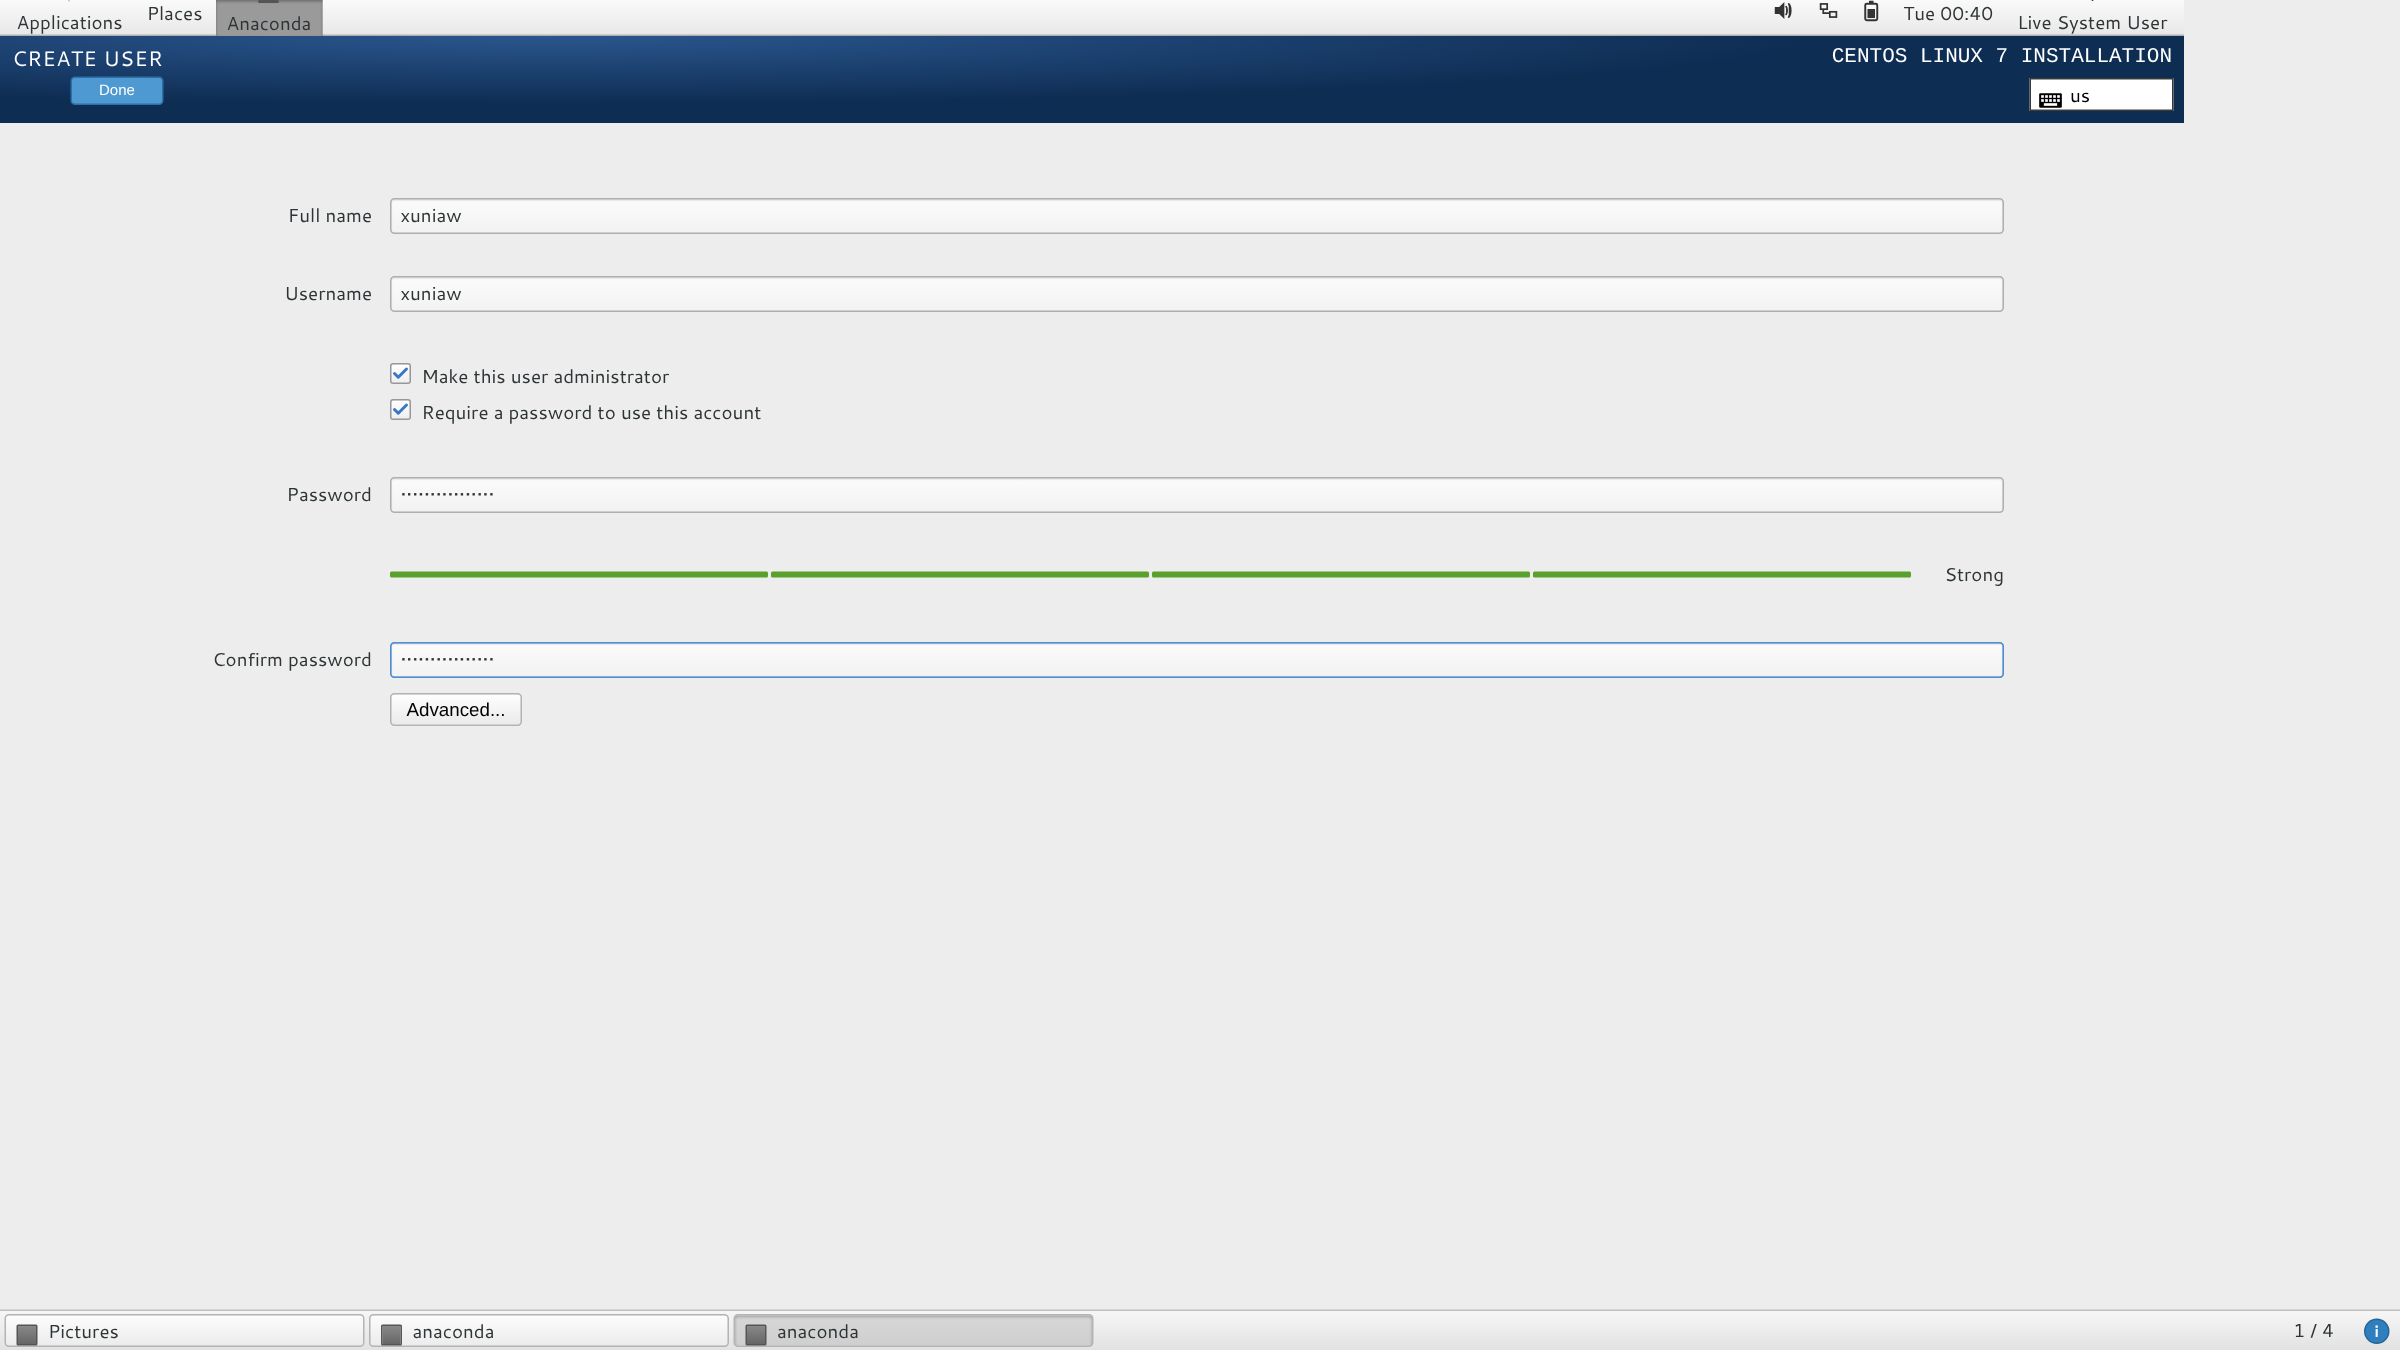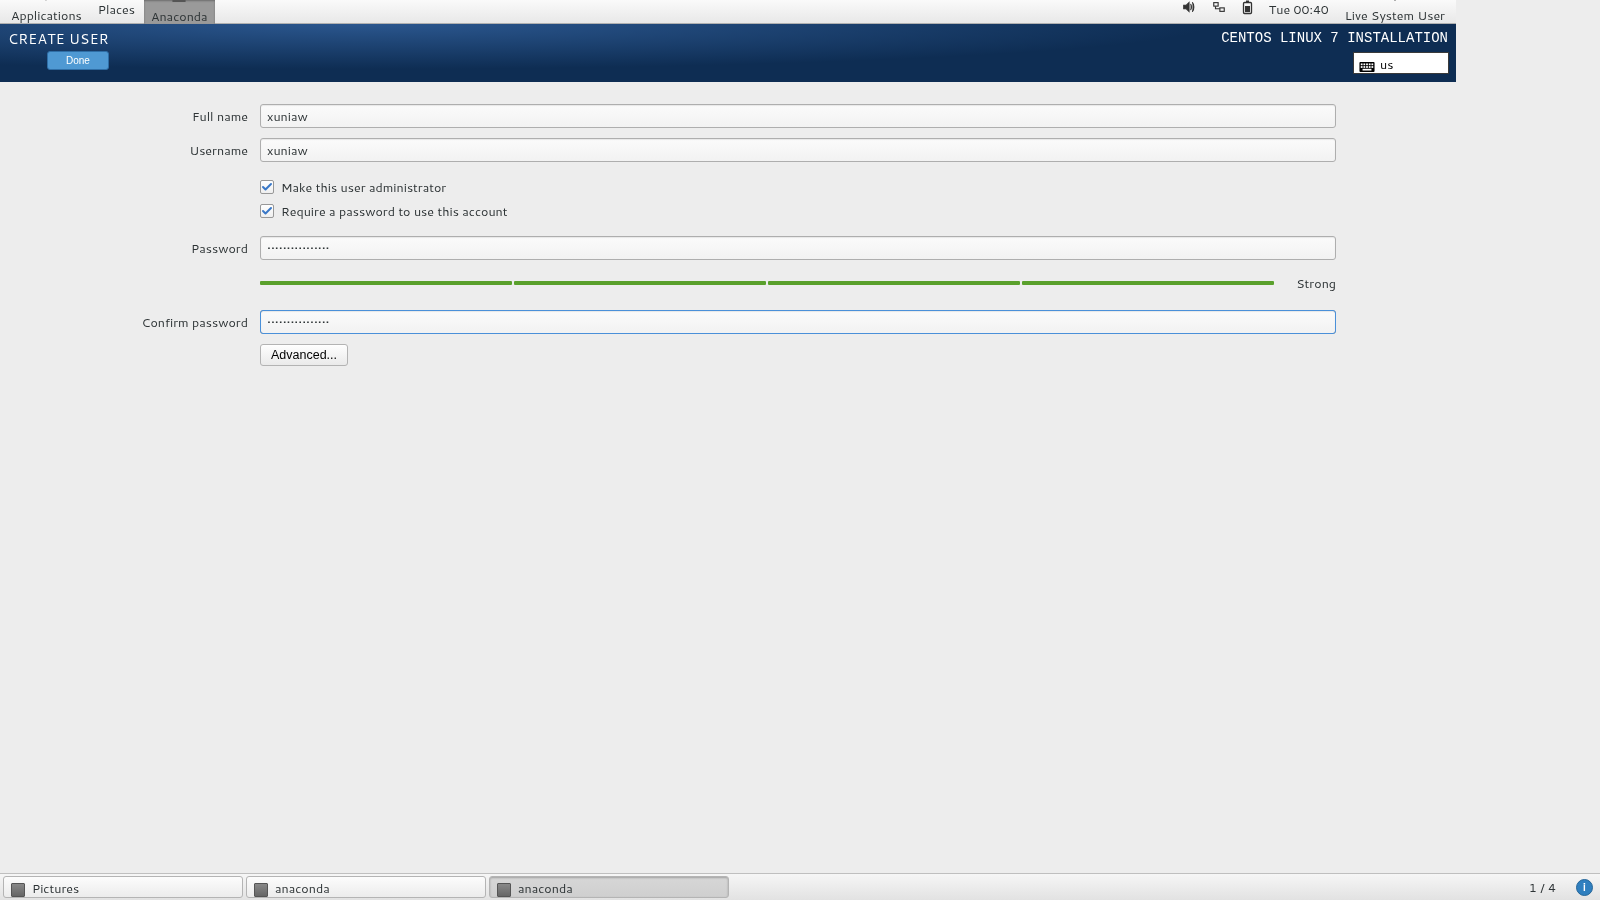--- a/index.html
+++ b/index.html
@@ -16,34 +16,34 @@
   
   .ana-header { height: 58px; background: #0e2d53 radial-gradient(ellipse at 25% 0%, rgba(66,120,190,0.55), rgba(14,45,83,0) 55%); color: #fff; position: relative; padding: 5px 8px 0 8px; }
   .ana-header .page-title { font-size: 14px; font-weight: 400; letter-spacing: 0.3px; }
   .ana-header .product { position: absolute; top: 6px; right: 8px; font-size: 14px; font-family: Liberation Mono, monospace; }
   .done-btn { position: absolute; left: 7px; top: 27px; background: #4f99d3; color: #fff; border: 1px solid #2f6ea6; border-radius: 3px; padding: 3px 18px; font-size: 10px; cursor: pointer; margin-left: 40px; }
   .kbd-box { position: absolute; right: 7px; top: 28px; width: 96px; height: 22px; background: #fff; color: #000; display: flex; align-items: flex-end; gap: 5px; padding: 0 5px; font-size: 12.5px; border: 1px solid #3a3a3a; }
   .kbd-box svg { display: block; }
 
   
   .content { padding: 22px 120px 0 120px; background: #ededed; }
-  .form-row { display: flex; align-items: center; margin-bottom: 10px; }
+  .form-row { display: flex; align-items: center; margin-bottom: 10px; margin-top: 28px; }
   .form-label { width: 140px; text-align: right; padding-right: 12px; font-size: 12.5px; color: #2e3436; flex-shrink: 0; }
   .form-field { flex: 1 1 auto; }
   input[type=text], input[type=password] {
     width: 100%; height: 24px; padding: 2px 6px;
     border: 1px solid #aeaeae; border-radius: 3px;
     background: linear-gradient(#fbfbfb, #f2f2f2);
     box-shadow: inset 0 1px 1px rgba(0,0,0,0.08);
     font-family: inherit; font-size: 12.5px; color: #2e3436;
   }
   input.focused { outline: 1px solid #4a90d9; outline-offset: -1px; }
   .tip { font-size: 12.5px; color: #5a5a5a; margin: 2px 0 6px 0; }
   .tip b { font-weight: bold; color: #2e3436; }
-  .checkbox-row { display: flex; align-items: center; gap: 7px; margin: 6px 0; }
+  .checkbox-row { display: flex; gap: 7px; margin: 6px 0; }
   .check-box { width: 14px; height: 14px; border: 1px solid #989898; border-radius: 2px; background: linear-gradient(#fff,#efefef); display: flex; align-items: center; justify-content: center; }
   .check-box svg { display:block; }
   .strength-row { display: flex; align-items: center; gap: 22px; margin-top: 4px; margin-bottom: 8px; }
   .strength-bar { flex: 1 1 auto; height: 4px; display: flex; gap: 2px; }
   .strength-bar .seg { flex: 1 1 0; background: #5aa02c; border-radius: 1px; }
   .strength-label { font-size: 12.5px; color: #2e3436; }
   .advanced-btn {
     padding: 3px 10px; border: 1px solid #b3b3b3; border-radius: 3px;
     background: linear-gradient(#fefefe,#eaeaea); font-size: 12.5px; cursor: pointer;
     box-shadow: 0 1px 0 rgba(255,255,255,0.6) inset;

